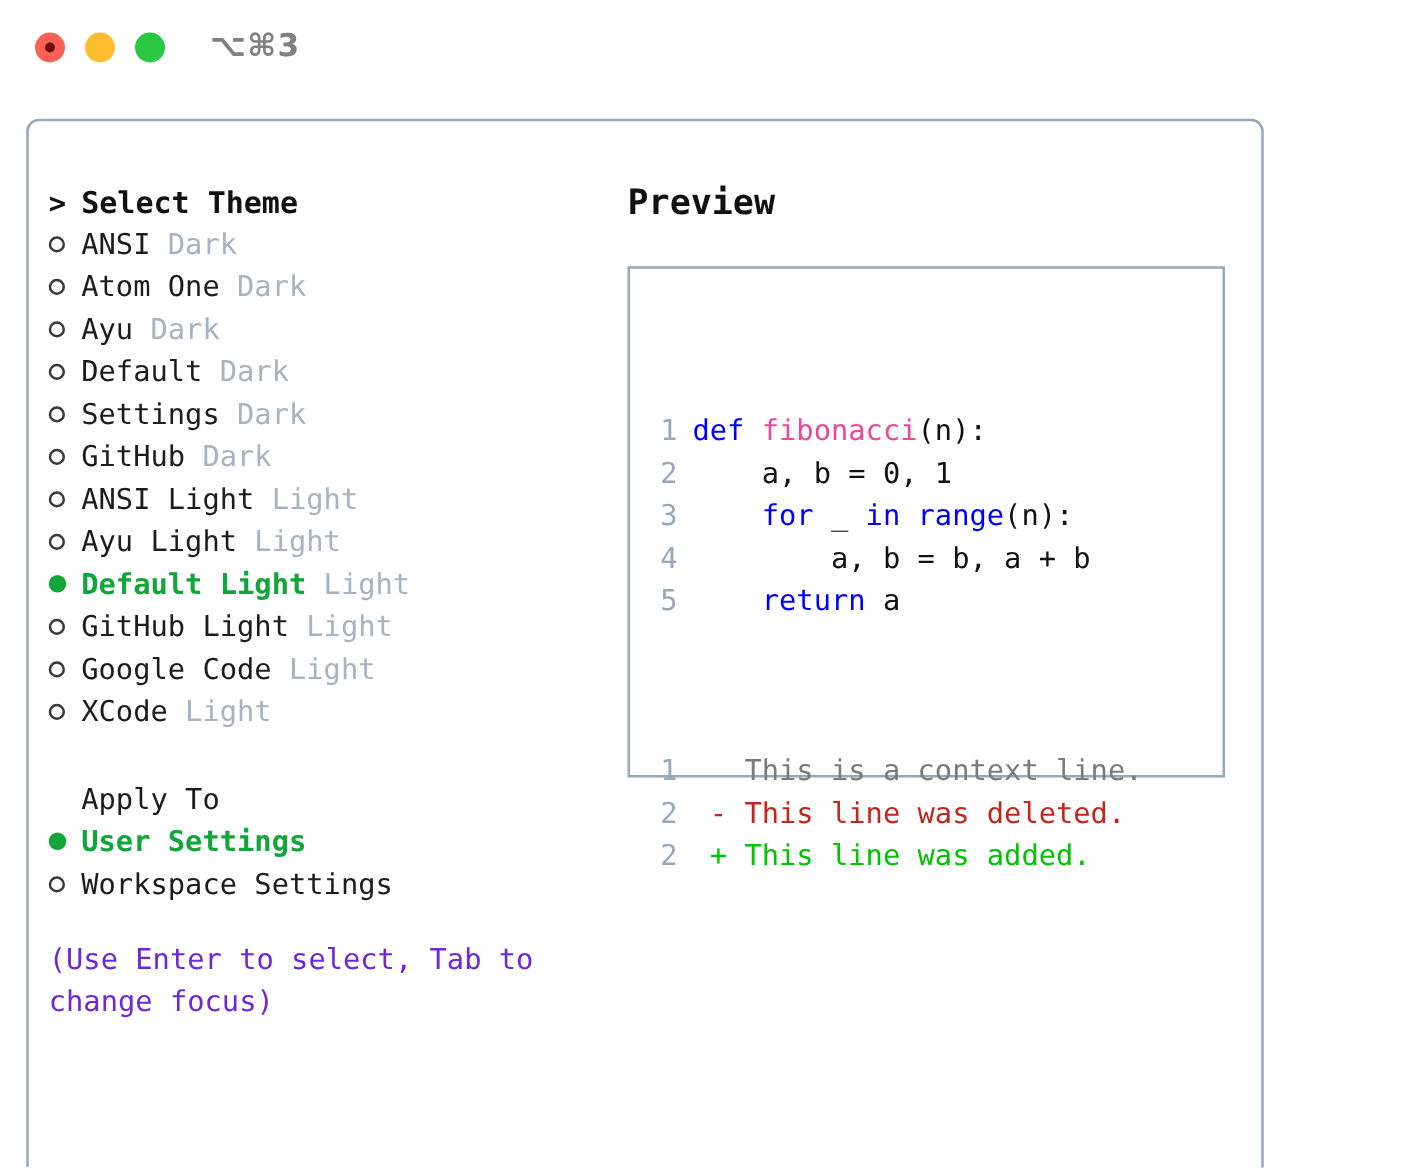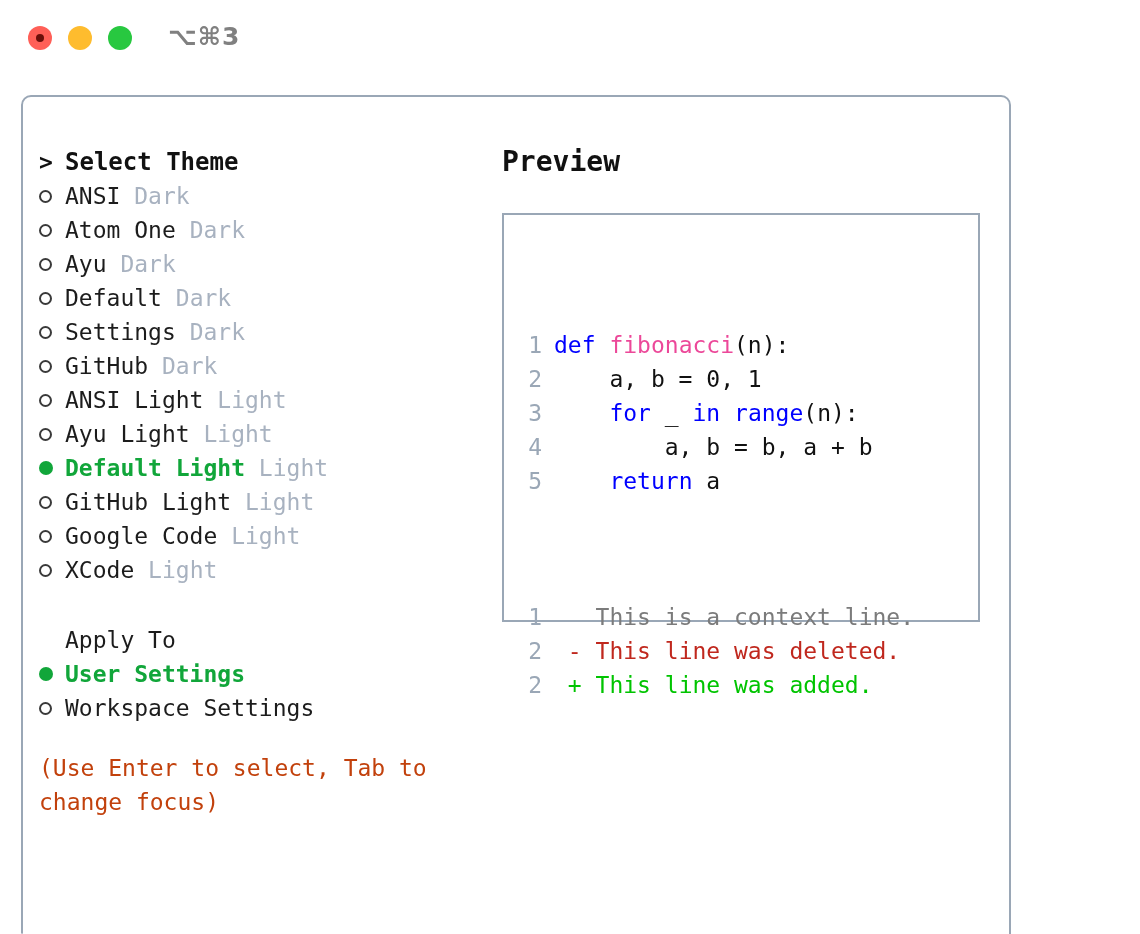--- a/index.html
+++ b/index.html
@@ -146,21 +146,21 @@
     color: #1c1c1c;
     font-size: 23px;
     text-align: center;
   }
   .spacer-lg { height: 36px; }
 
   .hint {
     margin-top: 26px;
     font-size: 23px;
     line-height: 34px;
-    color: #c2410c;
+    color: #6d28d9;
     width: 420px;
   }
 
   
   .right-col {
     position: absolute;
     left: 479px;
     top: 48px;
     width: 490px;
   }

